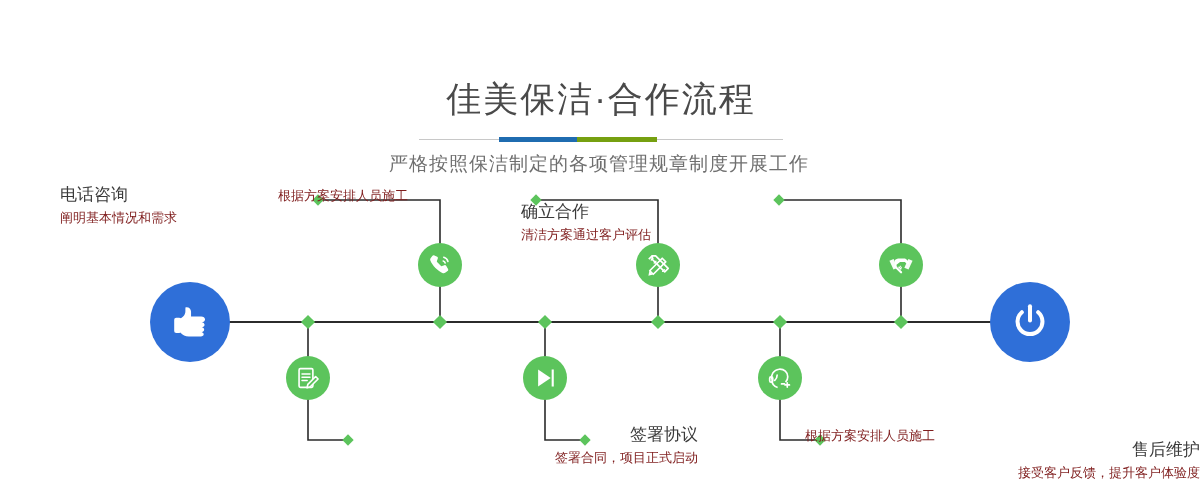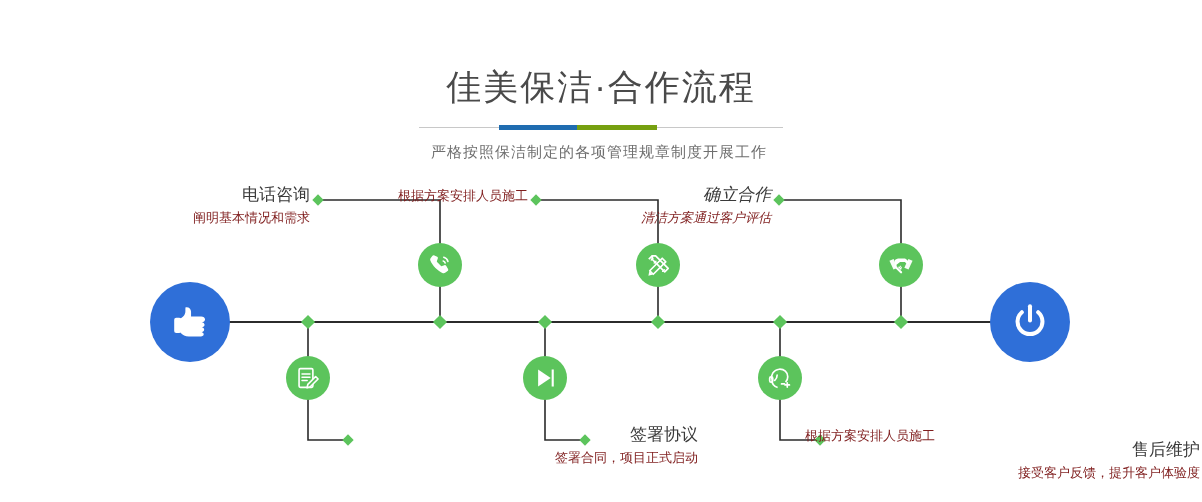--- a/index.html
+++ b/index.html
@@ -10,36 +10,36 @@
     overflow:hidden;
     position:relative;
   }
   #stage{position:relative;width:1202px;height:502px;}
 
   
   .header{position:absolute;left:0;top:0;width:1202px;text-align:center;}
   .main-title{
     font-size:35px;line-height:42px;color:#4a4a4a;
     letter-spacing:2px;font-weight:400;
-    margin:0;padding-top:66px;
+    margin:12px;padding-top:66px;
   }
   .divider{
     position:relative;width:364px;height:8px;margin:16px auto 0 auto;
   }
   .divider .rule{
     position:absolute;left:0;top:3px;width:364px;height:1px;background:#c8c8c8;
   }
   .divider .seg-blue{
     position:absolute;left:80px;top:1px;width:78px;height:5px;background:#1f6cb0;
   }
   .divider .seg-green{
     position:absolute;left:158px;top:1px;width:80px;height:5px;background:#76a010;
   }
   .sub-title{
-    font-size:15px;line-height:20px;color:#6f6f6f;margin:10px 4px 0 0;
+    font-size:19px;line-height:20px;color:#6f6f6f;margin:10px 4px 0 0;
     letter-spacing:1px;font-weight:400;
   }
 
   
   .diagram{position:absolute;left:0;top:150px;width:1202px;height:352px;}
   svg.lines{position:absolute;left:0;top:0;width:1202px;height:352px;}
 
   .end-node{
     position:absolute;border-radius:50%;
     background:#2f6fd8;
@@ -54,21 +54,21 @@
     display:flex;align-items:center;justify-content:center;
   }
 
   .label-block{position:absolute;}
   .label-block .title{
     font-size:17px;line-height:22px;color:#3a3a3a;white-space:nowrap;
   }
   .label-block .desc{
     font-size:13px;line-height:19px;color:#7f1d1d;white-space:nowrap;margin-top:2px;
   }
-  .label-block.right-align{text-align:right;}
+  .label-block.right-align{text-align:left;}
   .label-block.left-align{text-align:right;margin-left:40px;}
 </style>
 </head>
 <body>
 
 <div id="stage">
 
   <div class="header">
     <h1 class="main-title">佳美保洁·合作流程</h1>
     <div class="divider">
@@ -207,21 +207,21 @@
 
     <div class="label-block right-align" style="left:60px;top:34px;width:250px;">
       <div class="title">电话咨询</div>
       <div class="desc">阐明基本情况和需求</div>
     </div>
 
     <div class="label-block right-align" style="left:278px;top:34px;width:250px;">
       <div class="desc">根据方案安排人员施工</div>
     </div>
 
-    <div class="label-block right-align" style="left:521px;top:34px;width:250px;font-style:italic;">
+    <div class="label-block right-align" style="left:521px;top:51px;width:250px;">
       <div class="title">确立合作</div>
       <div class="desc">清洁方案通过客户评估</div>
     </div>
 
     <div class="label-block left-align" style="left:358px;top:274px;width:300px;">
       <div class="title">签署协议</div>
       <div class="desc">签署合同，项目正式启动</div>
     </div>
 
     <div class="label-block left-align" style="left:595px;top:274px;width:300px;">

